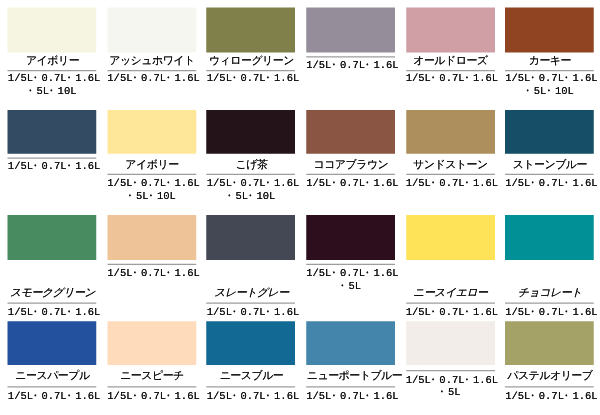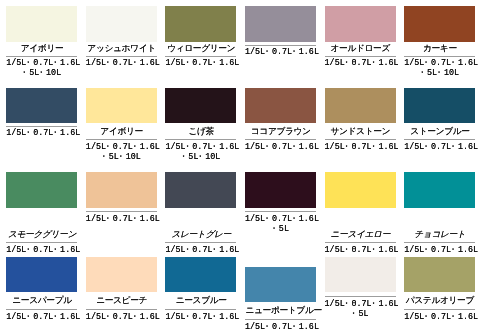--- a/index.html
+++ b/index.html
@@ -196,21 +196,21 @@
       </div>
   </div>
   <div class="cell r3" style="left:165.44px;top:257.20px">
    <div class="chip" style="background: rgb(17, 105, 148);"></div>
    <div class="cname">ニースブルー</div>
    <div class="rule"></div>
    <div class="vols">
         <span class="vol-line">1/5L<span class="dot">・</span>0.7L<span class="dot">・</span>1.6L</span>
       </div>
   </div>
-  <div class="cell r3" style="left:245.01px;top:267px">
+  <div class="cell r3" style="left:245.01px;top:257px">
    <div class="chip" style="background: rgb(68, 133, 171);"></div>
    <div class="cname">ニューポートブルー</div>
    <div class="rule"></div>
    <div class="vols">
         <span class="vol-line">1/5L<span class="dot">・</span>0.7L<span class="dot">・</span>1.6L</span>
       </div>
   </div>
   <div class="cell r3" style="left:324.58px;top:257.20px">
    <div class="chip" style="background: rgb(242, 237, 232);"></div>
    <div class="rule"></div>

